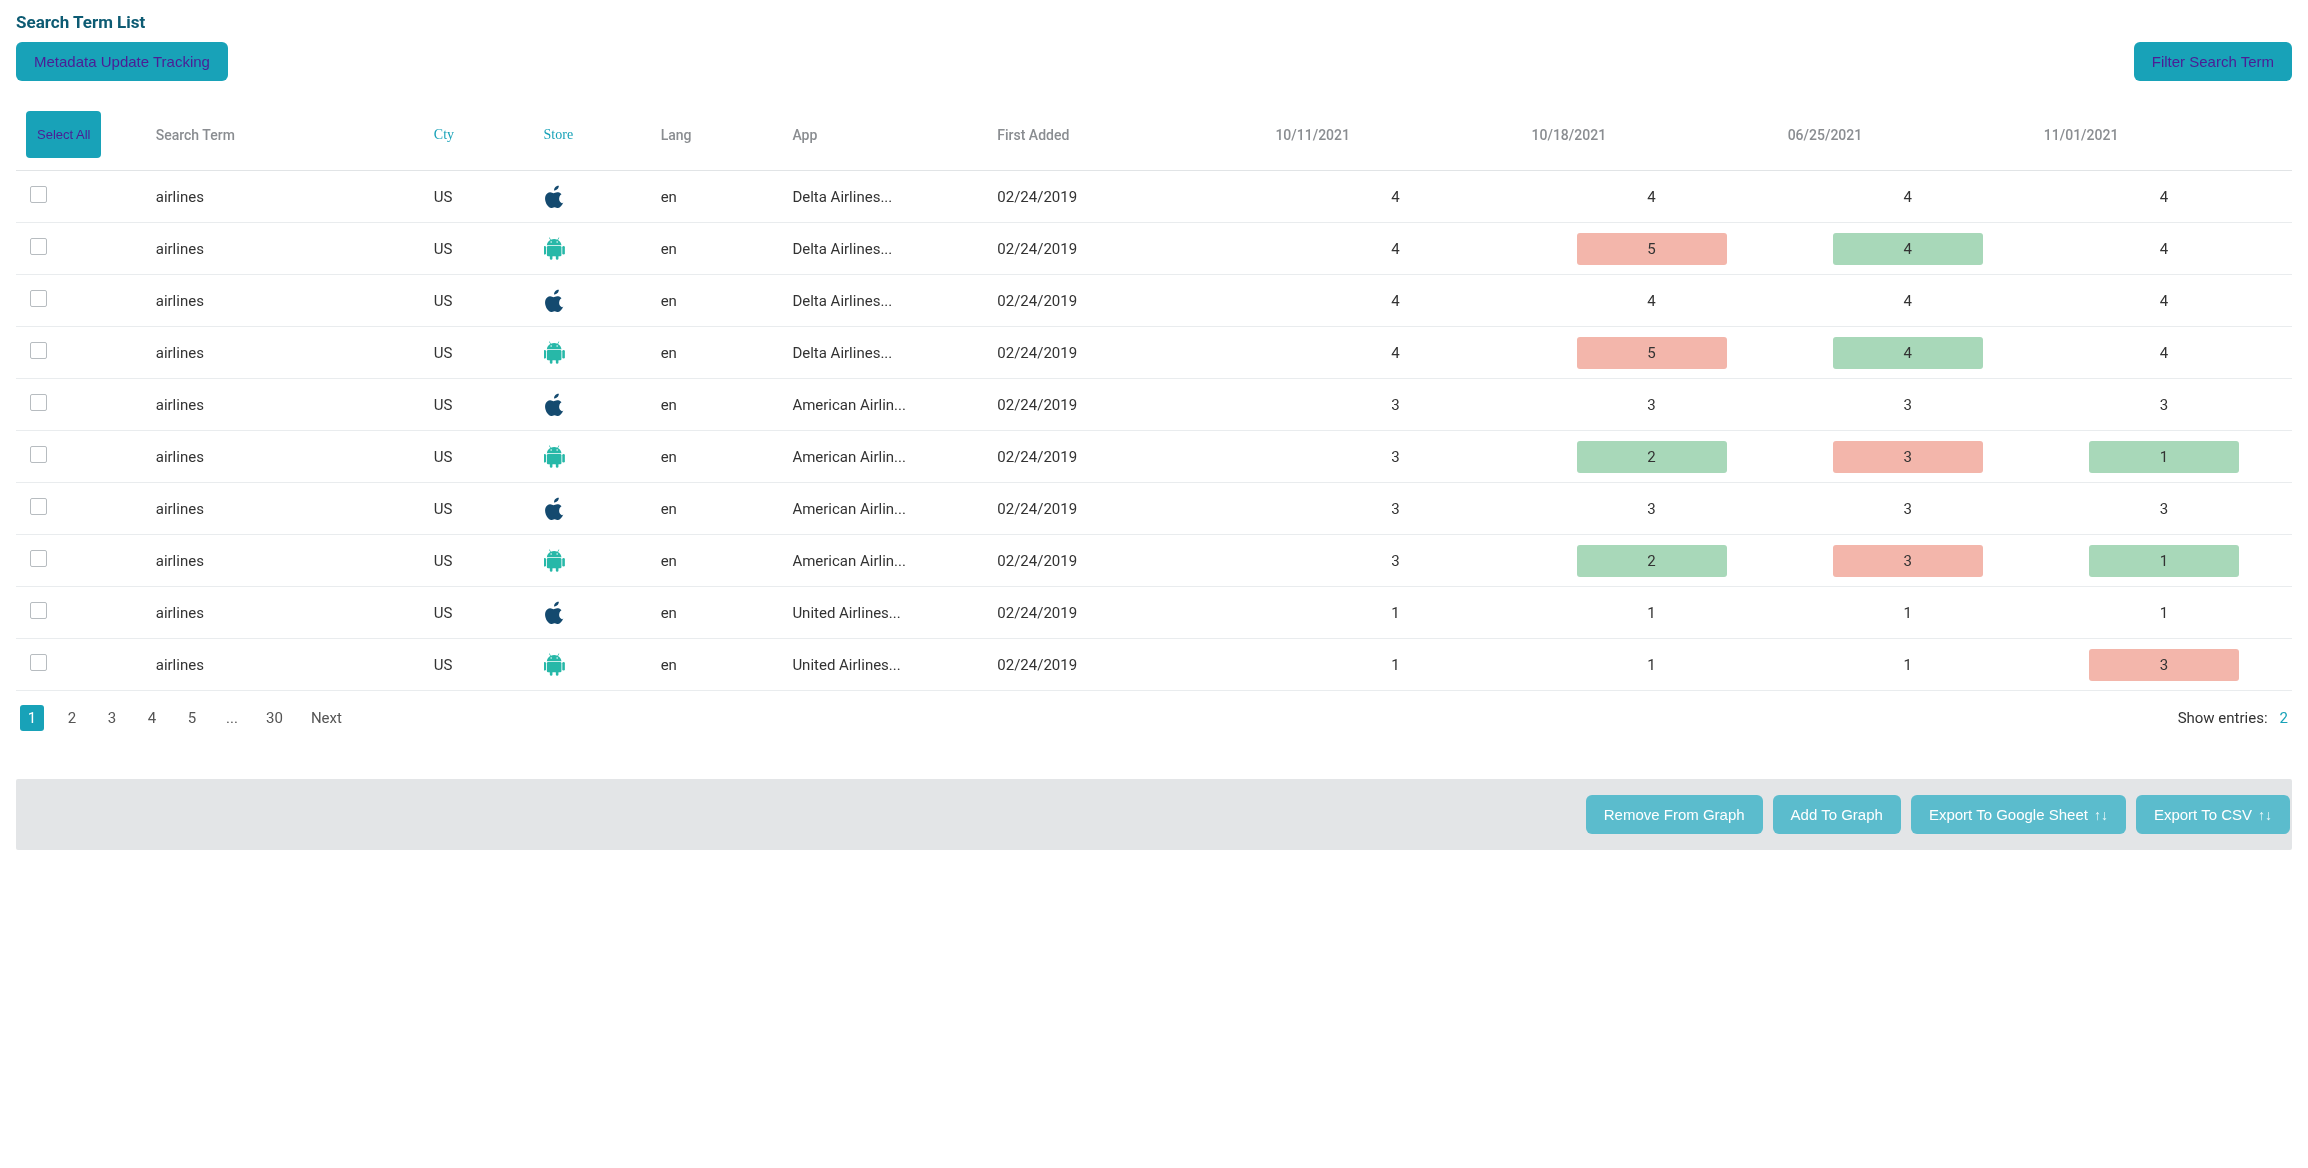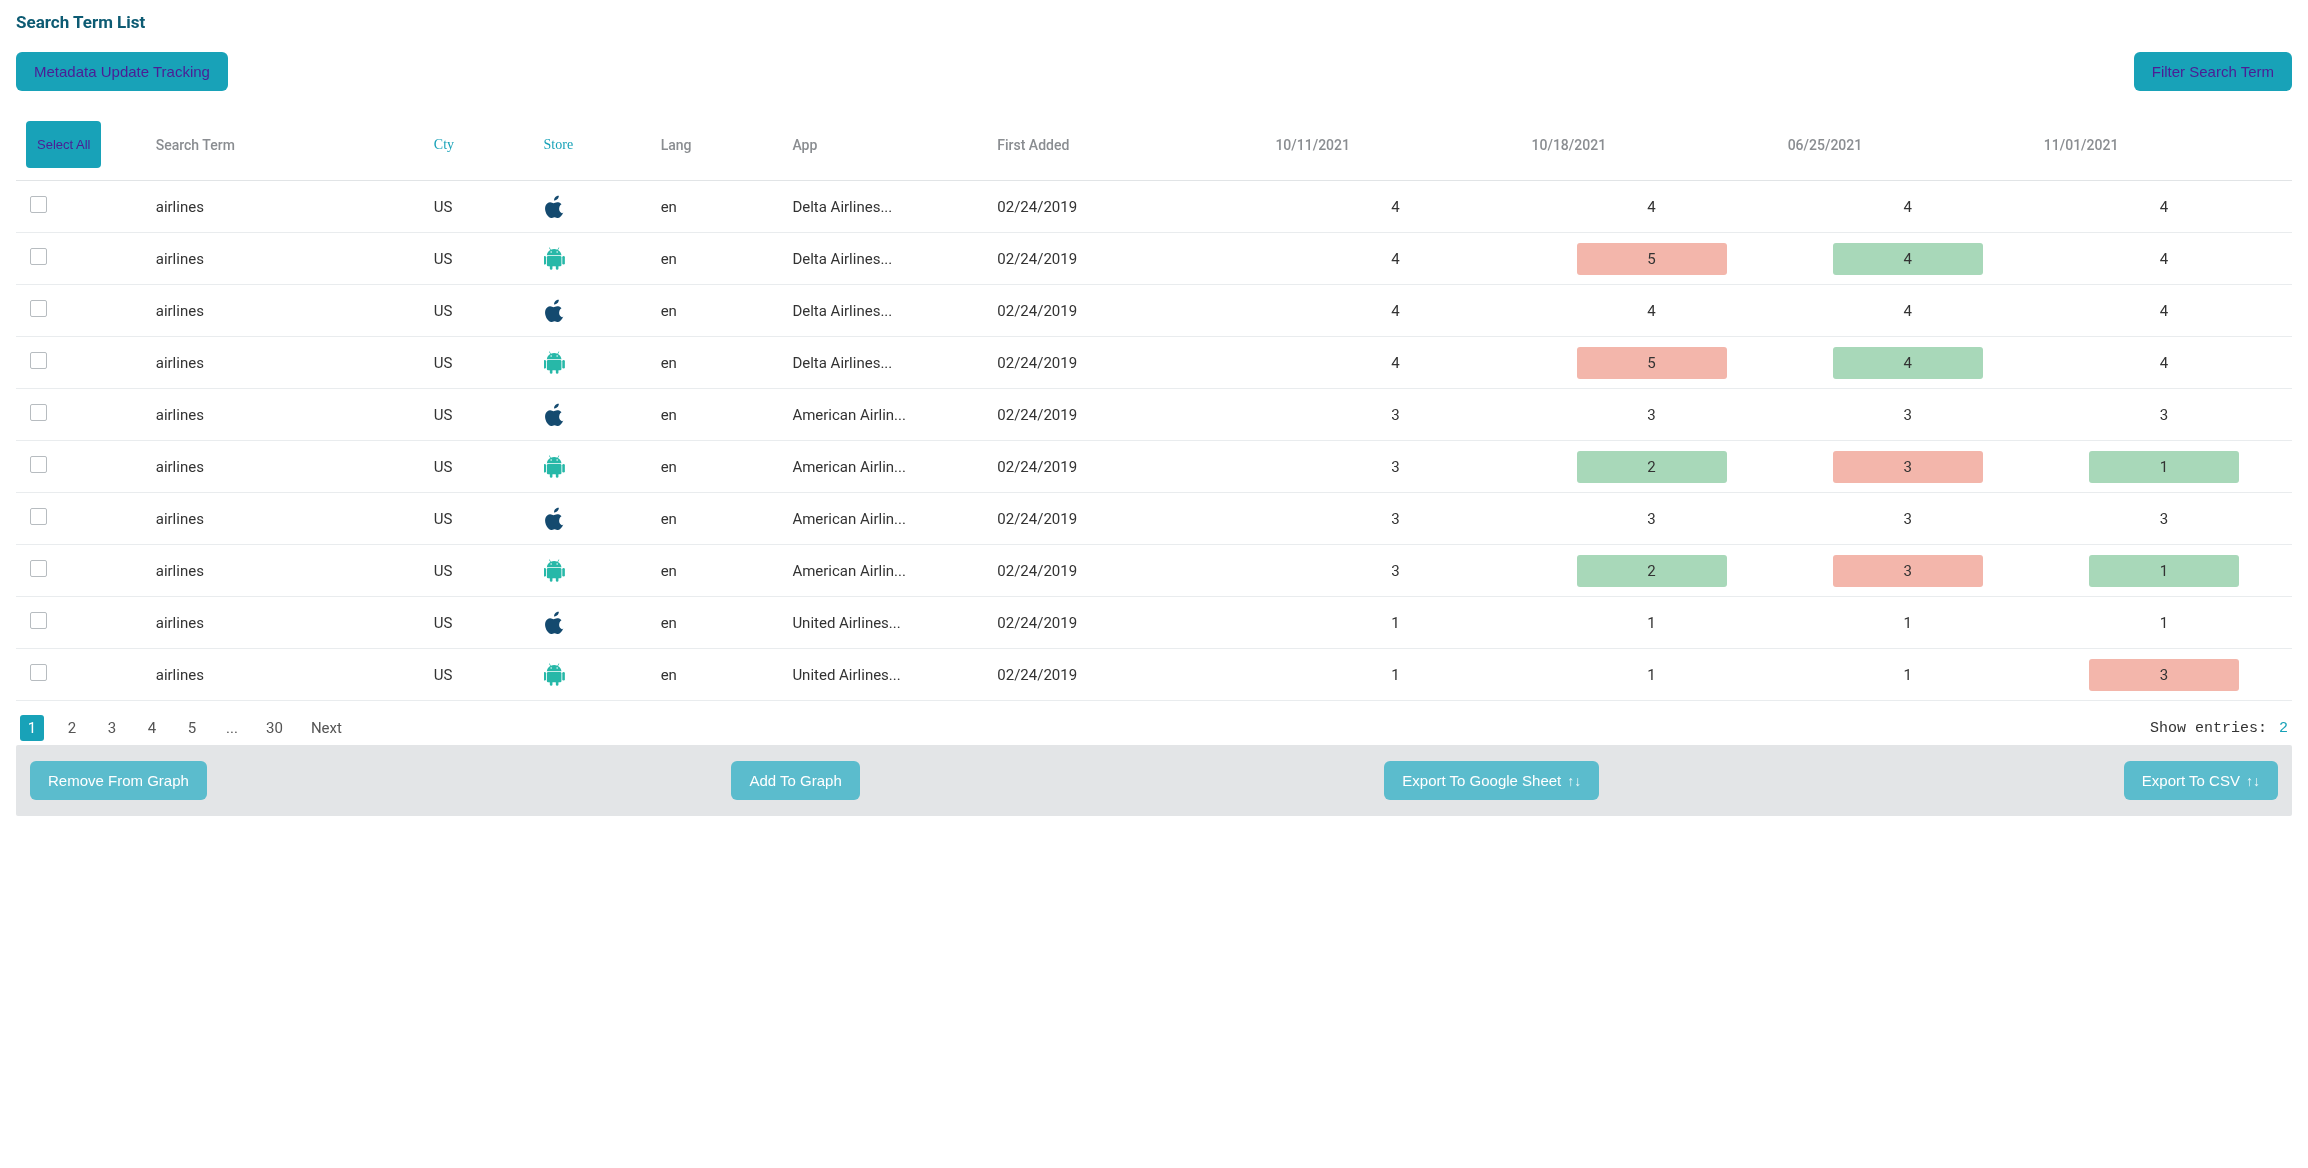--- a/index.html
+++ b/index.html
@@ -8,21 +8,21 @@
     font-family: -apple-system, BlinkMacSystemFont, "Segoe UI", Roboto, Arial, sans-serif;
     font-size: 15px;
     color: #333;
     padding: 12px 16px;
     background: #fff;
   }
   .title {
     color: #0d5b73;
     font-weight: 700;
     font-size: 17px;
-    margin-bottom: 20px;
+    margin-bottom: 10px;
   }
   .topbar {
     display: flex;
     justify-content: space-between;
     align-items: flex-start;
     margin-bottom: 18px;
   }
   .btn {
     background: #18a2b8;
     color: #4c1d95;
@@ -101,29 +101,30 @@
     color: #555;
     cursor: pointer;
     padding: 4px 6px;
     border-radius: 3px;
     font-size: 15px;
   }
   .page-btn.active {
     background: #18a2b8;
     color: #fff;
   }
-  .pager-right { display:flex; align-items:center; gap:12px; color:#333; font-size:15px;font-family:Liberation Mono, monospace;}
+  .pager-right { display:flex; align-items:center; gap:12px; color:#333; font-size:15px;}
   .entries-val { color:#18a2b8; }
   .action-bar {
     background: #e3e5e7;
-    padding: 16px 14px;
+    padding: 16px 2px;
     display: flex;
-    justify-content: space-between;
+    justify-content: flex-end;
     gap: 10px;
     border-radius: 2px;
+    margin-top: 44px;
   }
   .btn-light {
     background: #5bbccd;
     color:#fff;
     border:none;
     border-radius:6px;
     padding: 11px 18px;
     font-size: 15px;
     font-weight:500;
     cursor:pointer;

